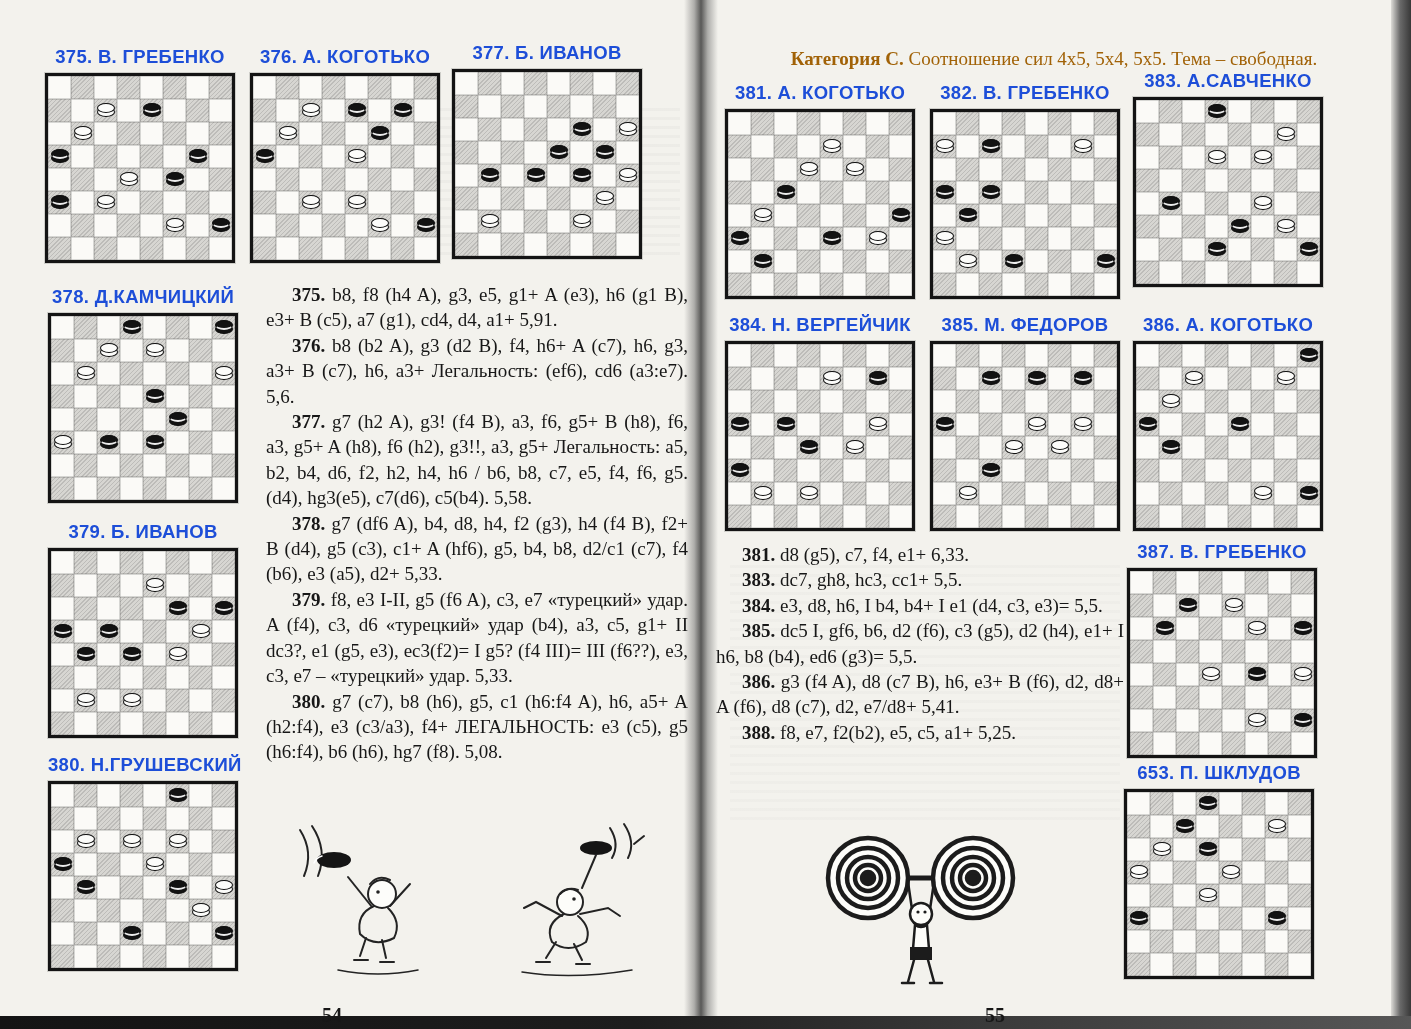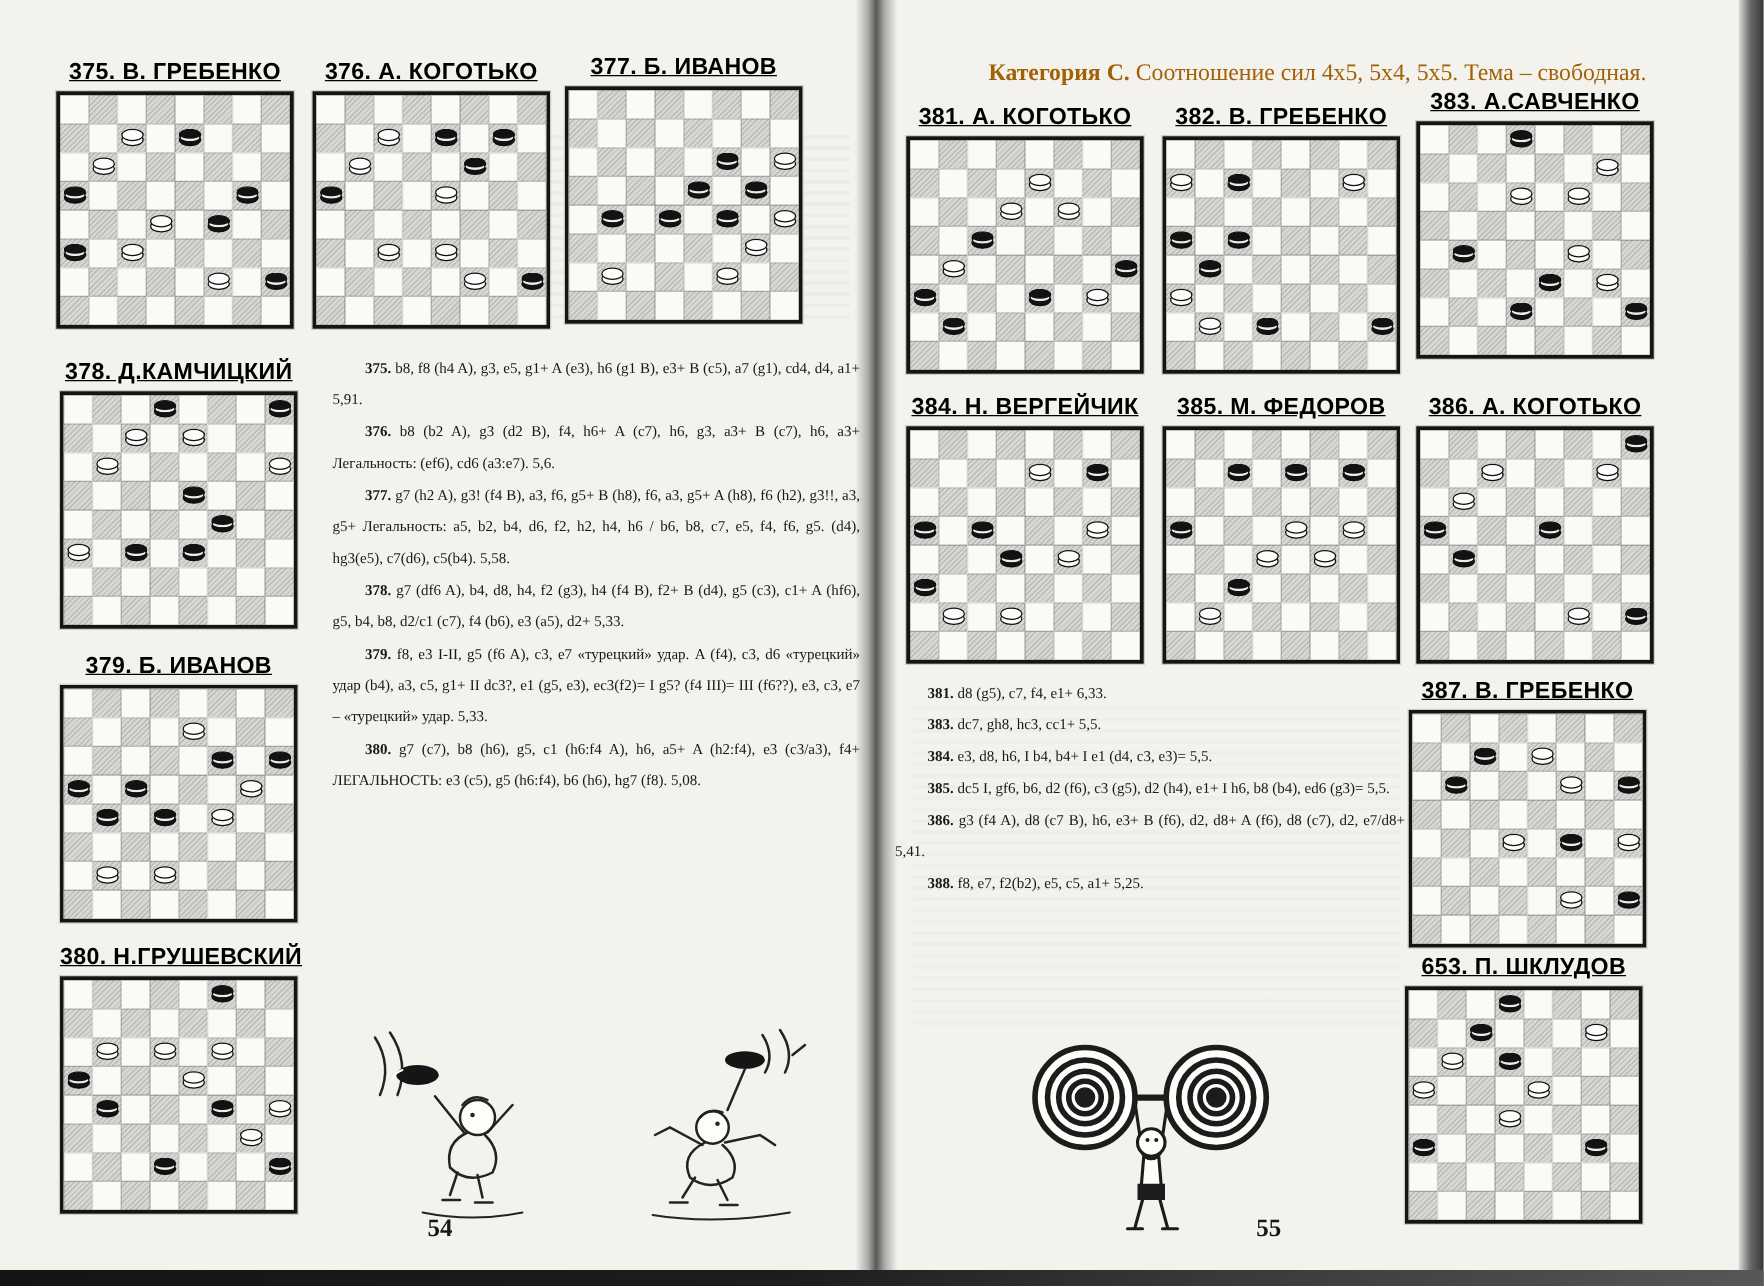--- a/index.html
+++ b/index.html
@@ -9,43 +9,43 @@
   .gutter{position:absolute;left:684px;top:0;width:34px;height:1029px;
     background:linear-gradient(90deg,rgba(70,70,70,0),rgba(90,90,90,.45) 30%,rgba(45,45,45,.78) 50%,rgba(90,90,90,.45) 70%,rgba(70,70,70,0));}
   .edge-right{position:absolute;left:1391px;top:0;width:20px;height:1029px;
     background:linear-gradient(90deg,rgba(90,90,90,.15),#6a6a6a 45%,#383838);}
   .edge-bottom{position:absolute;left:0;top:1016px;width:1411px;height:13px;
     background:linear-gradient(90deg,#141414 0%,#1d1d1d 45%,#3a3a3a 70%,#575757);}
   .bleed{position:absolute;background:repeating-linear-gradient(0deg,rgba(120,120,120,.10) 0 3px,rgba(120,120,120,0) 3px 9px);}
   
   .diagram{position:absolute;width:190px;}
   .dg-title{height:24px;line-height:22px;text-align:center;white-space:nowrap;
-    font-family:"Liberation Sans",sans-serif;font-weight:bold;font-size:18.5px;letter-spacing:.3px;color:#000000;text-decoration:underline;}
+    font-family:"Liberation Sans",sans-serif;font-weight:bold;font-size:18.5px;letter-spacing:.3px;color:#1d4ed8;}
   .board{margin-top:3px;display:grid;grid-template-columns:repeat(8,23px);grid-template-rows:repeat(8,23px);
     border:3px solid #141414;background:#fdfdfa;width:184px;box-shadow:0 0 0 1px rgba(0,0,0,.15);}
   .cell{position:relative;box-shadow:inset 0 0 0 .5px rgba(40,40,40,.35);}
   .cell.light{background:#fbfaf7;}
   .cell.dark{background:#cfcecb;
     background-image:repeating-linear-gradient(135deg,#bdbcb9 0 1px,#d7d6d2 1px 3px);}
   .piece{position:absolute;left:50%;top:50%;width:18px;height:15px;margin:-8px 0 0 -9px;}
   .piece::before,.piece::after{content:"";position:absolute;left:0;width:18px;height:10px;
     border-radius:50%;border:1.5px solid #0e0e0e;box-sizing:border-box;}
   .piece::before{top:4.5px;}
   .piece::after{top:0;}
   .wp::before,.wp::after{background:#fcfcfa;}
   .bp::before{background:#121212;}
   .bp::after{background:#121212;border-bottom:2.5px solid #ececec;}
   
-  .sol-col{position:absolute;font-size:12px;line-height:25.4px;text-align:justify;}
+  .sol-col{position:absolute;font-size:19px;line-height:25.4px;text-align:justify;}
   .sol{margin:0;text-indent:26px;}
   .sol b{font-weight:bold;}
   .rp-header{position:absolute;left:722px;top:48px;width:664px;text-align:center;
     font-size:19px;white-space:nowrap;color:#a16207;}
   .rp-header b{font-weight:bold;}
-  .pagenum{position:absolute;font-weight:bold;font-size:20px;width:60px;text-align:center;}
+  .pagenum{position:absolute;font-weight:bold;font-size:20px;width:60px;text-align:left;margin-top:32px;}
   svg.cartoon{position:absolute;}
   svg.cartoon *{vector-effect:non-scaling-stroke;}
 </style>
 </head>
 <body>
 
 <div id="scan">
 
   <div class="gutter"></div>
   <div class="edge-right"></div>

